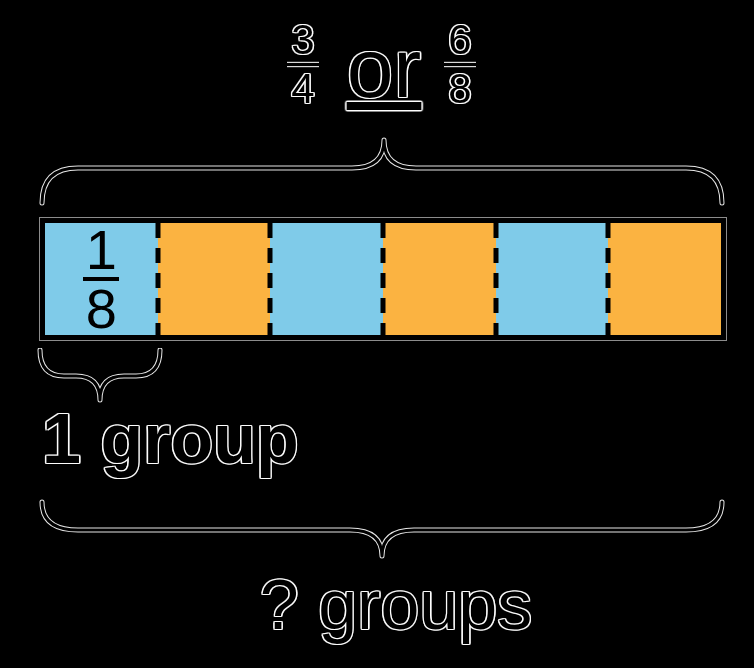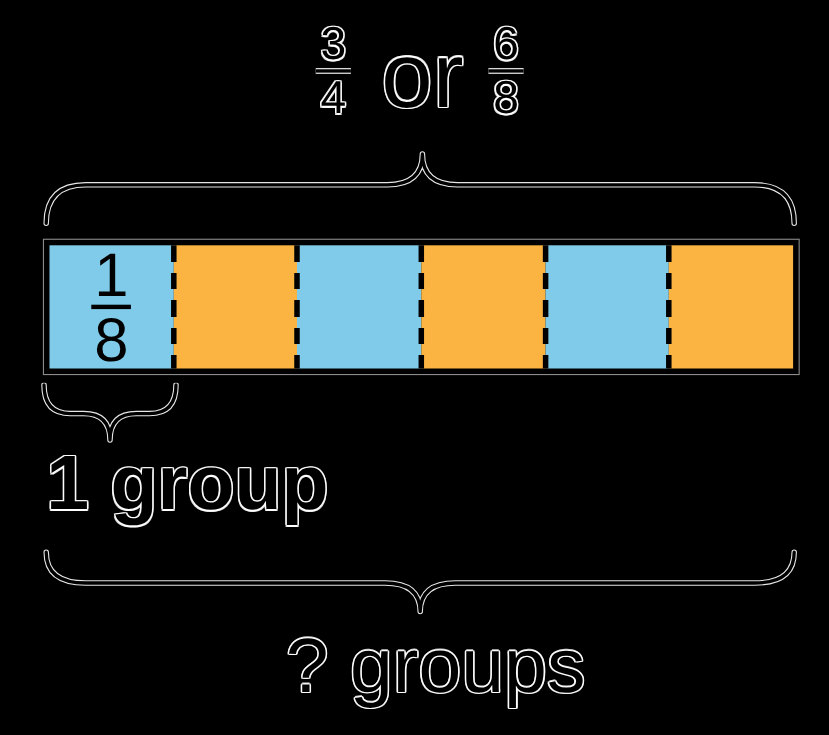--- a/index.html
+++ b/index.html
@@ -26,21 +26,21 @@
     font-size:42px;line-height:1.0;transform:translateX(-50%);
   }
   .topfrac .rule{
     width:32px;height:3px;background:#000;margin:2px 0;
     box-shadow:0 -1.2px 0 rgba(255,255,255,.85), 0 1.2px 0 rgba(255,255,255,.85);
   }
   #frac-a{left:303px;}
   #frac-b{left:460px;}
   #conjunction{
     position:absolute;left:384px;top:26px;transform:translateX(-50%);
-    font-size:84px;line-height:1.0;
+    font-size:84px;line-height:1.0;text-decoration:underline;
   }
   
   .brace{position:absolute;}
   .brace path{fill:none;stroke-linecap:round;stroke-linejoin:round;}
   .brace .w{stroke:rgba(255,255,255,.9);stroke-width:5px;}
   .brace .b{stroke:#000;stroke-width:3px;}
   #top-brace{left:36px;top:130px;}
   #unit-brace{left:36px;top:348px;}
   #total-brace{left:36px;top:496px;}
   

